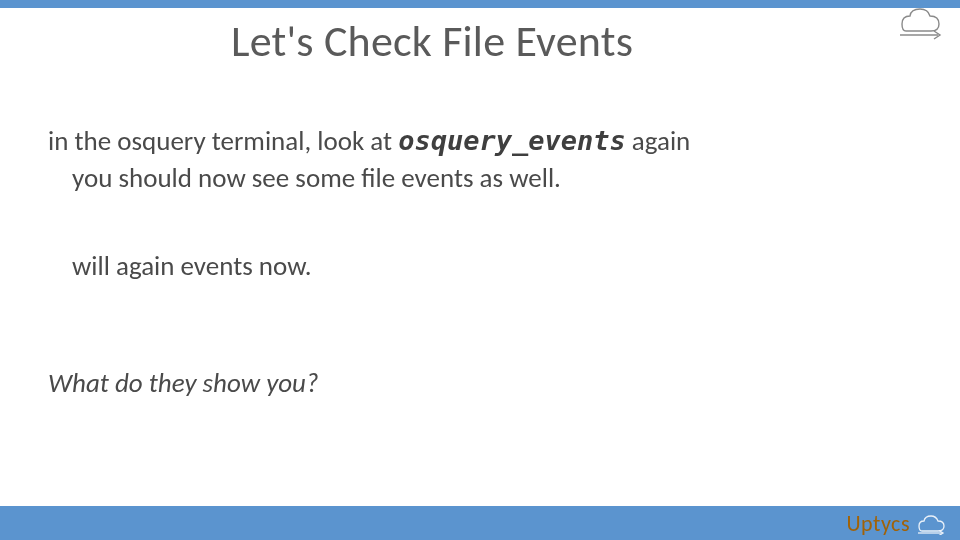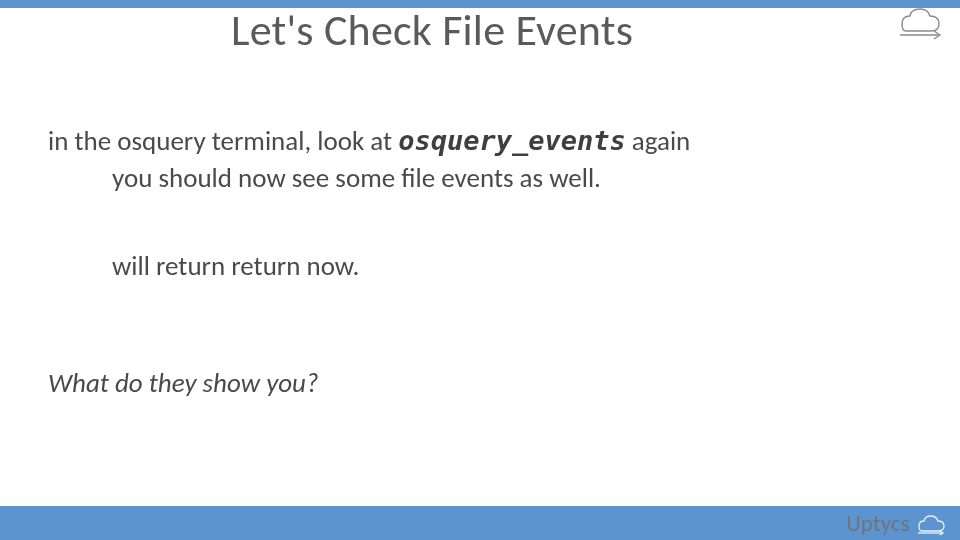--- a/index.html
+++ b/index.html
@@ -22,40 +22,40 @@
   }
   .bottom-bar {
     position: absolute;
     bottom: 0; left: 0;
     width: 960px;
     height: 34px;
     background: #5b94cf;
   }
   .title {
     position: absolute;
-    top: 3px;
+    top: 14px;
     left: 0;
     width: 864px;
     text-align: center;
     font-size: 44px;
     font-weight: 400;
     color: #5a5a5a;
     letter-spacing: 0.2px;
   }
   .body-area {
     position: absolute;
     top: 124px;
     left: 48px;
     width: 864px;
     font-size: 27px;
     line-height: 1.28;
     color: #4a4a4a;
   }
   .line1 { }
-  .indent { margin-left: 64px; margin-top: 2px;}
+  .indent { margin-left: 24px; margin-top: 2px;}
   .mono { font-family: Consolas, "Lucida Console", monospace; font-style: italic; }
   .bold { font-weight: 700; color: #3f3f3f; }
   .block { margin-top: 54px; }
   .block2 { margin-top: 82px; font-style: italic; }
   .cloud-icon {
     position: absolute;
     top: 4px;
     right: 12px;
   }
   .cloud-icon svg { display:block; }
@@ -65,21 +65,21 @@
     right: 14px;
     bottom: 3px;
     display: flex;
     align-items: center;
     gap: 4px;
   }
   .brand-text {
     font-family: Calibri, "Segoe UI", Arial, sans-serif;
     font-size: 22px;
     font-weight: 400;
-    color: #737373;
+    color: #a16207;
     letter-spacing: 0.5px;
   }
   .brand svg { display:block; }
 </style>
 </head>
 <body>
 
 <div class="top-bar"></div>
 
 <div class="cloud-icon">
@@ -93,21 +93,21 @@
 <div class="title">Let's Check File Events</div>
 
 <div class="body-area">
 
   <div class="line1">
     <span>in the osquery terminal, look at </span><span class="mono bold">osquery_events</span><span> again</span>
   </div>
   <div class="indent">you should now see some file events as well.</div>
 
   <div class="block">
-    <div class="indent">will return return now.</div>
+    <div class="indent">will again events now.</div>
   </div>
 
   <div class="block2">
     <span>What do they show you?</span>
   </div>
 
 </div>
 
 <div class="bottom-bar"></div>
 

